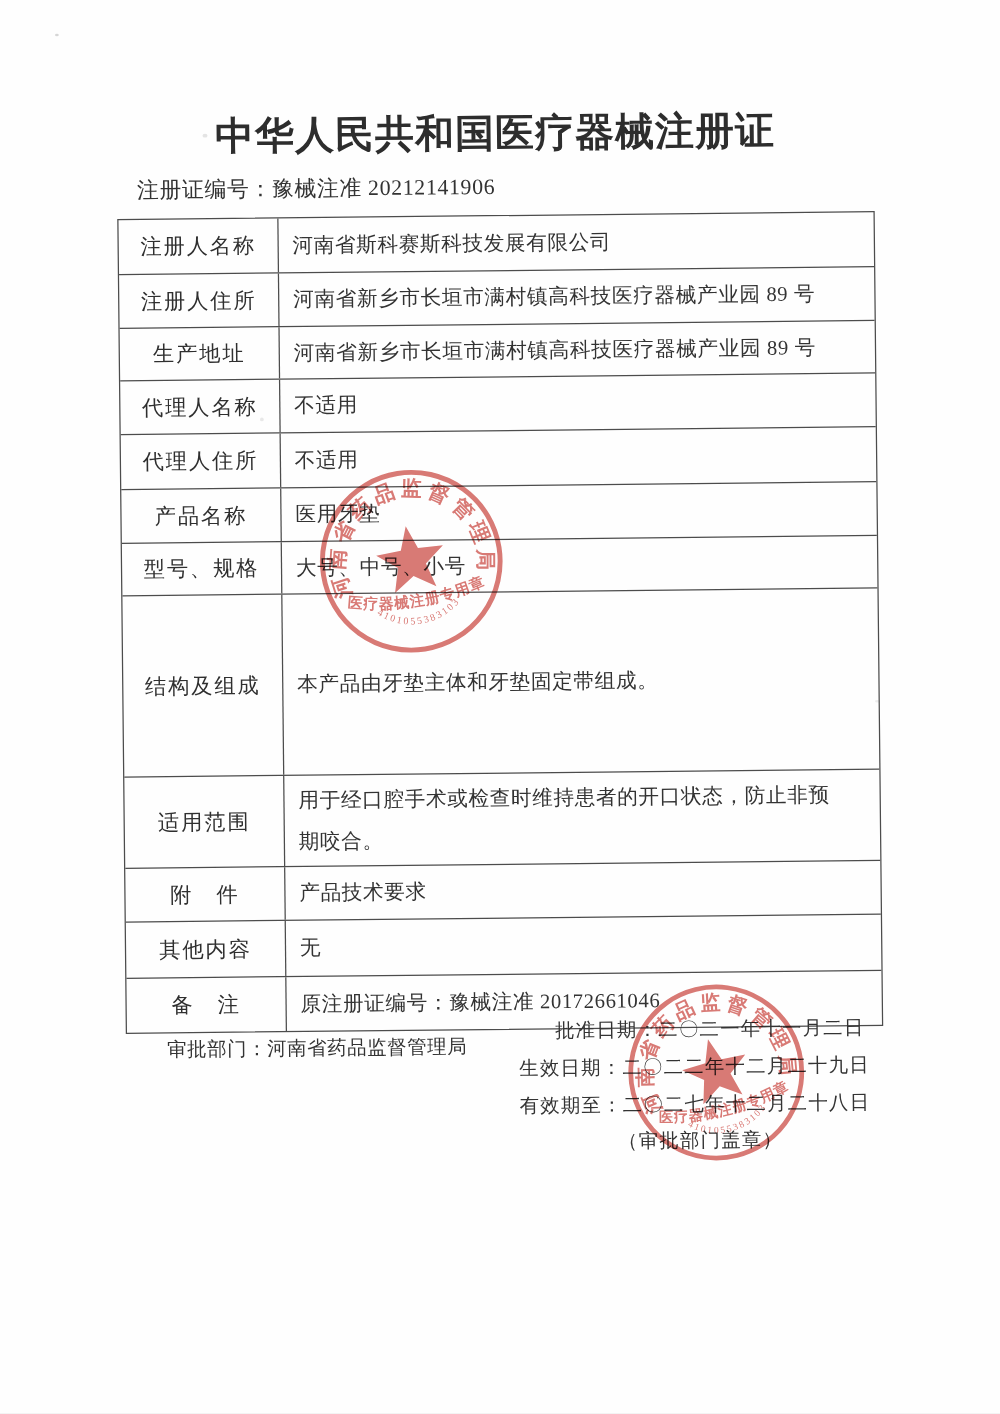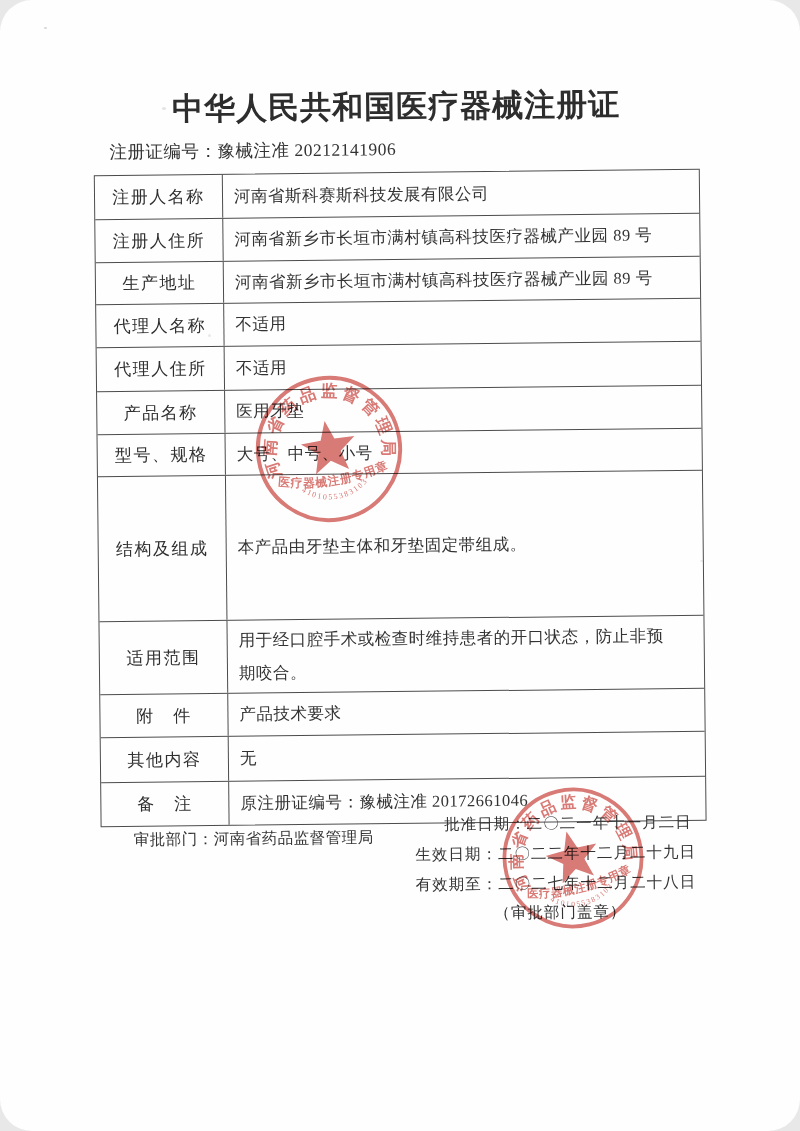--- a/index.html
+++ b/index.html
@@ -5,21 +5,20 @@
   * { margin: 0; padding: 0; box-sizing: border-box; }
   html, body { background: #e8e8e8; }
   .page {
     position: relative;
     width: 800px;
     height: 1131px;
     background: #fefefe;
     overflow: hidden;
     font-family: "Liberation Serif", "DejaVu Serif", serif;
     color: #333;
-    border-radius: 32px;
   }
   .sheet {
     position: absolute;
     inset: 0;
     transform: rotate(-0.6deg);
     transform-origin: 400px 480px;
   }
   .doc-title {
     position: absolute;
     top: 86px;

